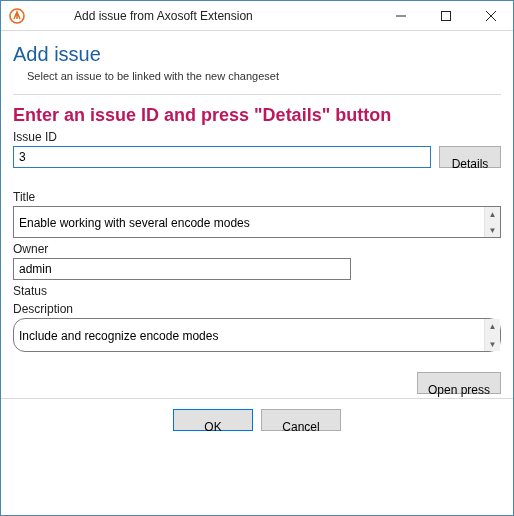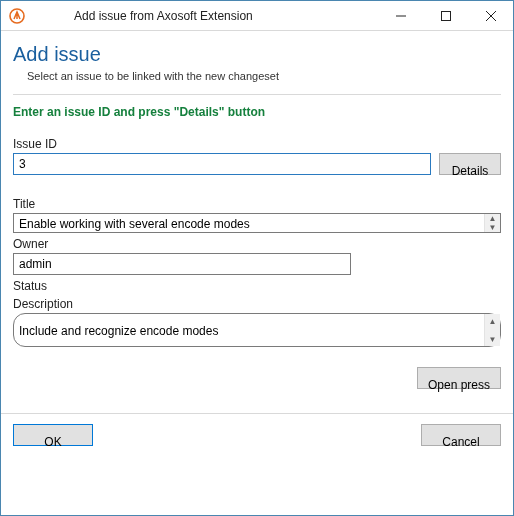--- a/index.html
+++ b/index.html
@@ -49,23 +49,23 @@
     margin-left: 14px;
     margin-bottom: 12px;
   }
   .divider {
     border: none;
     border-top: 1px solid #d9d9d9;
     margin: 4px 0 10px 0;
   }
   .instruction {
     font-weight: bold;
-    font-size: 12px;
-    margin-bottom: 18px;
-    color: #15803d;
+    font-size: 18px;
+    margin-bottom: 4px;
+    color: #be185d;
   }
   .form-row { }
   .form-label { margin-bottom: 2px; color:#222; }
   .issue-id-row {
     display:flex; gap:8px; align-items:stretch;
     margin-bottom: 22px;
   }
   .text-input {
     width: 100%;
     height: 22px;
@@ -103,31 +103,31 @@
   }
   .scroll-stub .sbtn {
     height: 14px;
     display:flex; align-items:center; justify-content:center;
     color:#606060;
     font-size:8px;
   }
   .field-block { margin-bottom:4px; }
   .half-width .text-input { width: 338px; }
   .desc-box .text-input { height: 34px; padding-top:4px;border-radius:12px; }
-  .title-box .text-input { height: 20px; padding-top:4px; }
+  .title-box .text-input { height: 32px; padding-top:4px; }
   .open-issue-row {
     display:flex; justify-content:flex-end;
     margin-top: 20px;
   }
   .btn-wide { min-width: 80px; }
   .footer {
     border-top: 1px solid #d9d9d9;
-    margin: 24px -12px 0 -12px;
+    margin: 4px -12px 0 -12px;
     padding: 10px 12px;
-    display:flex; justify-content:space-between; gap:8px;
+    display:flex; justify-content:center; gap:8px;
   }
   .btn-primary {
     border: 1px solid #0078d7;
   }
 </style>
 </head>
 <body>
 
 <div class="titlebar">
   <span class="app-icon">

